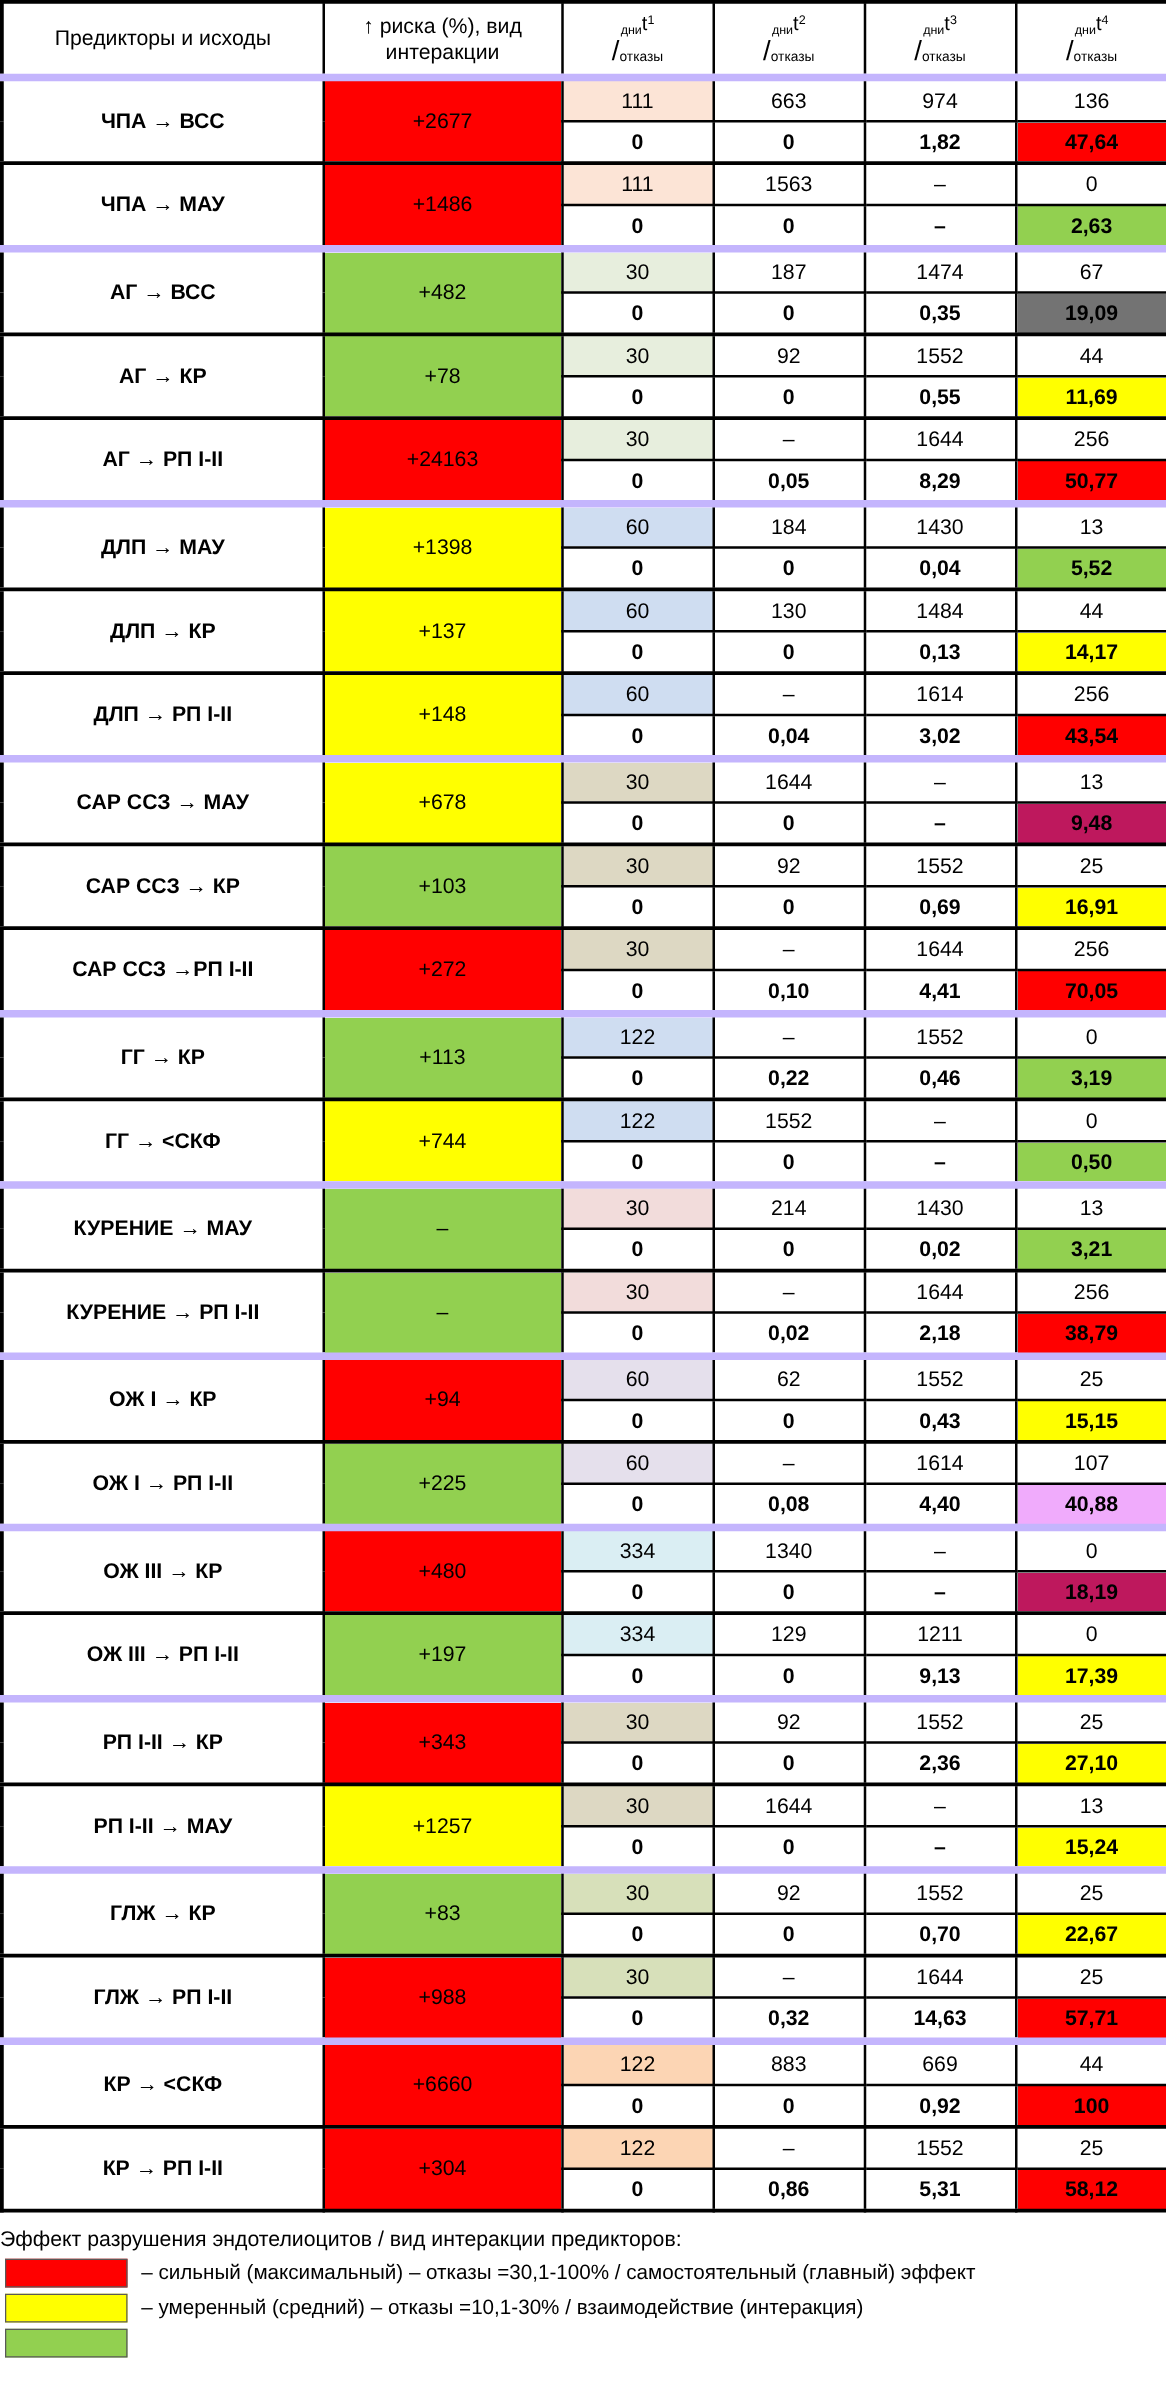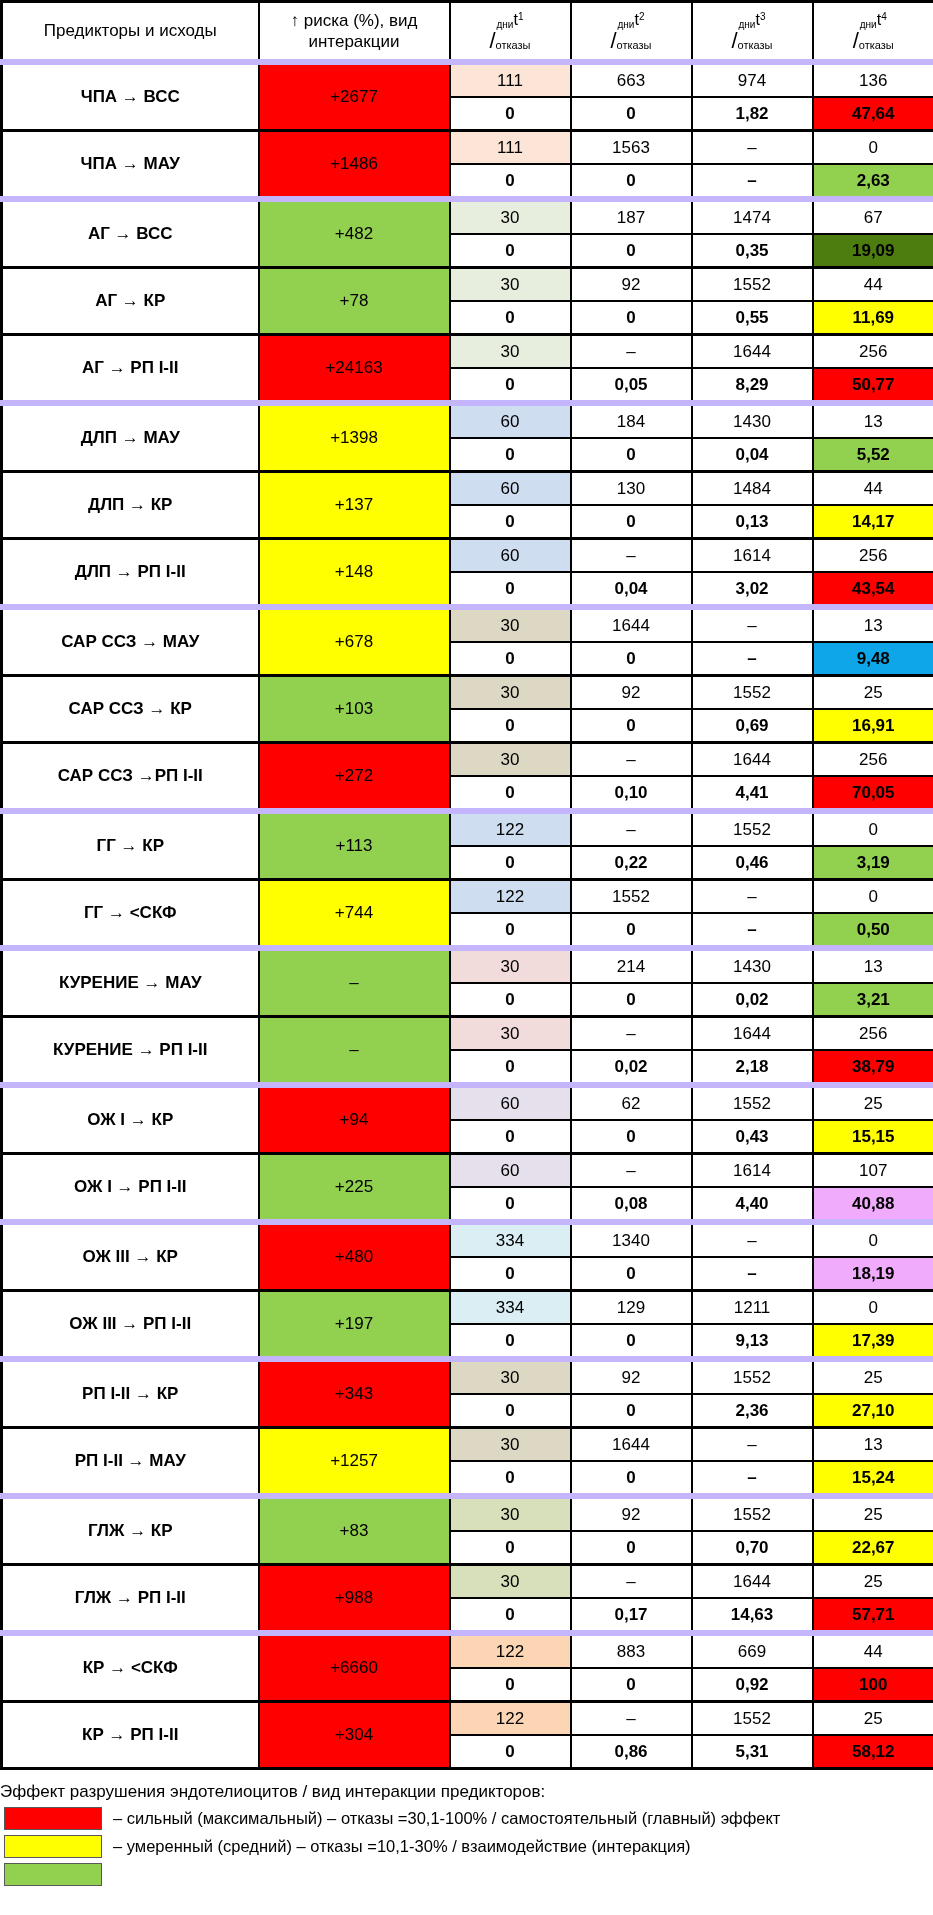--- a/index.html
+++ b/index.html
@@ -107,21 +107,21 @@
           <td rowspan="2" class="risk" style="background: rgb(146, 208, 80);">+482</td>
           <td style="background: rgb(231, 238, 221);">30</td>
           <td>187</td>
           <td>1474</td>
           <td>67</td>
         </tr>
         <tr class="fails">
           <td>0</td>
           <td>0</td>
           <td>0,35</td>
-          <td style="background: #4d7c0f;">19,09</td>
+          <td style="background: #737373;">19,09</td>
         </tr>
       </tbody>
       <tbody>
         <tr class="days">
           <td rowspan="2" class="pred">АГ → КР</td>
           <td rowspan="2" class="risk" style="background: rgb(146, 208, 80);">+78</td>
           <td style="background: rgb(231, 238, 221);">30</td>
           <td>92</td>
           <td>1552</td>
           <td>44</td>
@@ -203,21 +203,21 @@
           <td rowspan="2" class="risk" style="background: rgb(255, 255, 0);">+678</td>
           <td style="background: rgb(221, 216, 195);">30</td>
           <td>1644</td>
           <td>–</td>
           <td>13</td>
         </tr>
         <tr class="fails">
           <td>0</td>
           <td>0</td>
           <td>–</td>
-          <td style="background: #0ea5e9;">9,48</td>
+          <td style="background: #be185d;">9,48</td>
         </tr>
       </tbody>
       <tbody>
         <tr class="days">
           <td rowspan="2" class="pred">САР ССЗ → КР</td>
           <td rowspan="2" class="risk" style="background: rgb(146, 208, 80);">+103</td>
           <td style="background: rgb(221, 216, 195);">30</td>
           <td>92</td>
           <td>1552</td>
           <td>25</td>
@@ -347,21 +347,21 @@
           <td rowspan="2" class="risk" style="background: rgb(255, 0, 0);">+480</td>
           <td style="background: rgb(218, 238, 243);">334</td>
           <td>1340</td>
           <td>–</td>
           <td>0</td>
         </tr>
         <tr class="fails">
           <td>0</td>
           <td>0</td>
           <td>–</td>
-          <td style="background: #f0abfc;">18,19</td>
+          <td style="background: #be185d;">18,19</td>
         </tr>
       </tbody>
       <tbody>
         <tr class="days">
           <td rowspan="2" class="pred">ОЖ III → РП I-II</td>
           <td rowspan="2" class="risk" style="background: rgb(146, 208, 80);">+197</td>
           <td style="background: rgb(218, 238, 243);">334</td>
           <td>129</td>
           <td>1211</td>
           <td>0</td>
@@ -425,21 +425,21 @@
         <tr class="days">
           <td rowspan="2" class="pred">ГЛЖ → РП I-II</td>
           <td rowspan="2" class="risk" style="background: rgb(255, 0, 0);">+988</td>
           <td style="background: rgb(215, 224, 186);">30</td>
           <td>–</td>
           <td>1644</td>
           <td>25</td>
         </tr>
         <tr class="fails">
           <td>0</td>
-          <td>0,17</td>
+          <td>0,32</td>
           <td>14,63</td>
           <td style="background: rgb(255, 0, 0);">57,71</td>
         </tr>
       </tbody>
       <tbody class="block">
         <tr class="days">
           <td rowspan="2" class="pred">КР → &lt;СКФ</td>
           <td rowspan="2" class="risk" style="background: rgb(255, 0, 0);">+6660</td>
           <td style="background: rgb(252, 213, 180);">122</td>
           <td>883</td>

